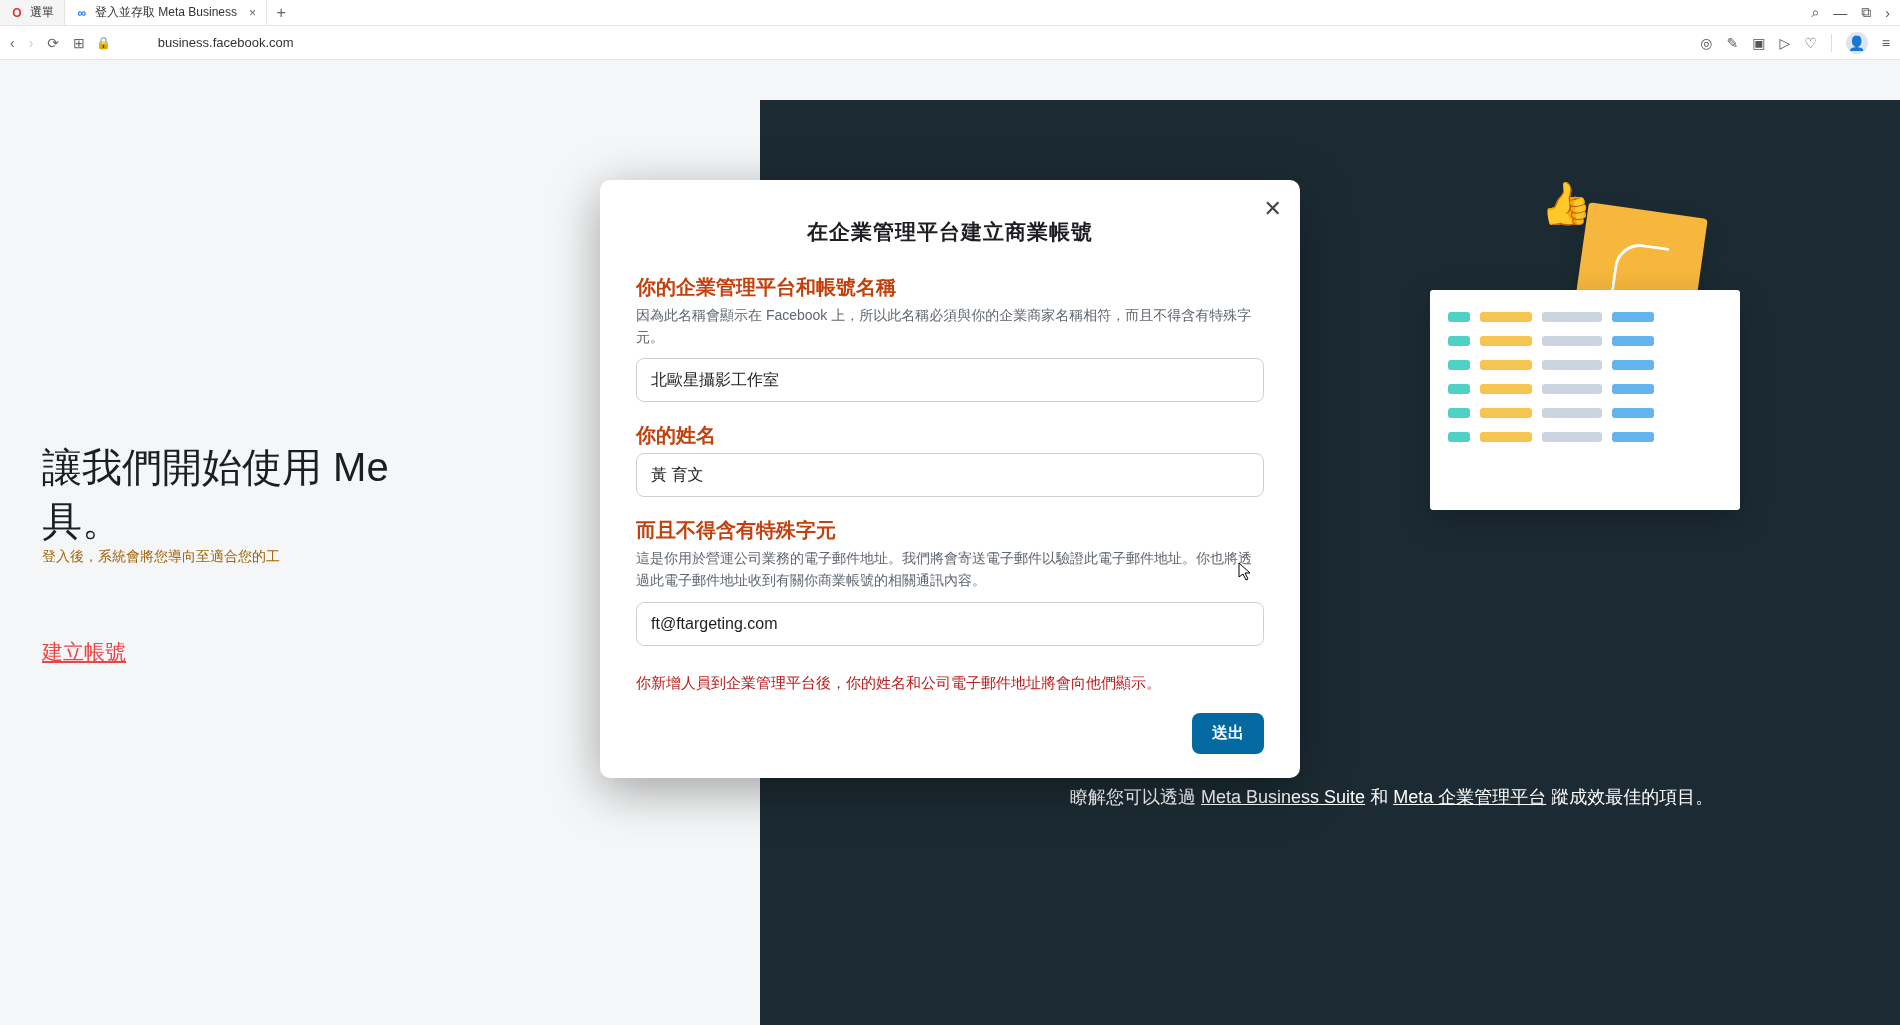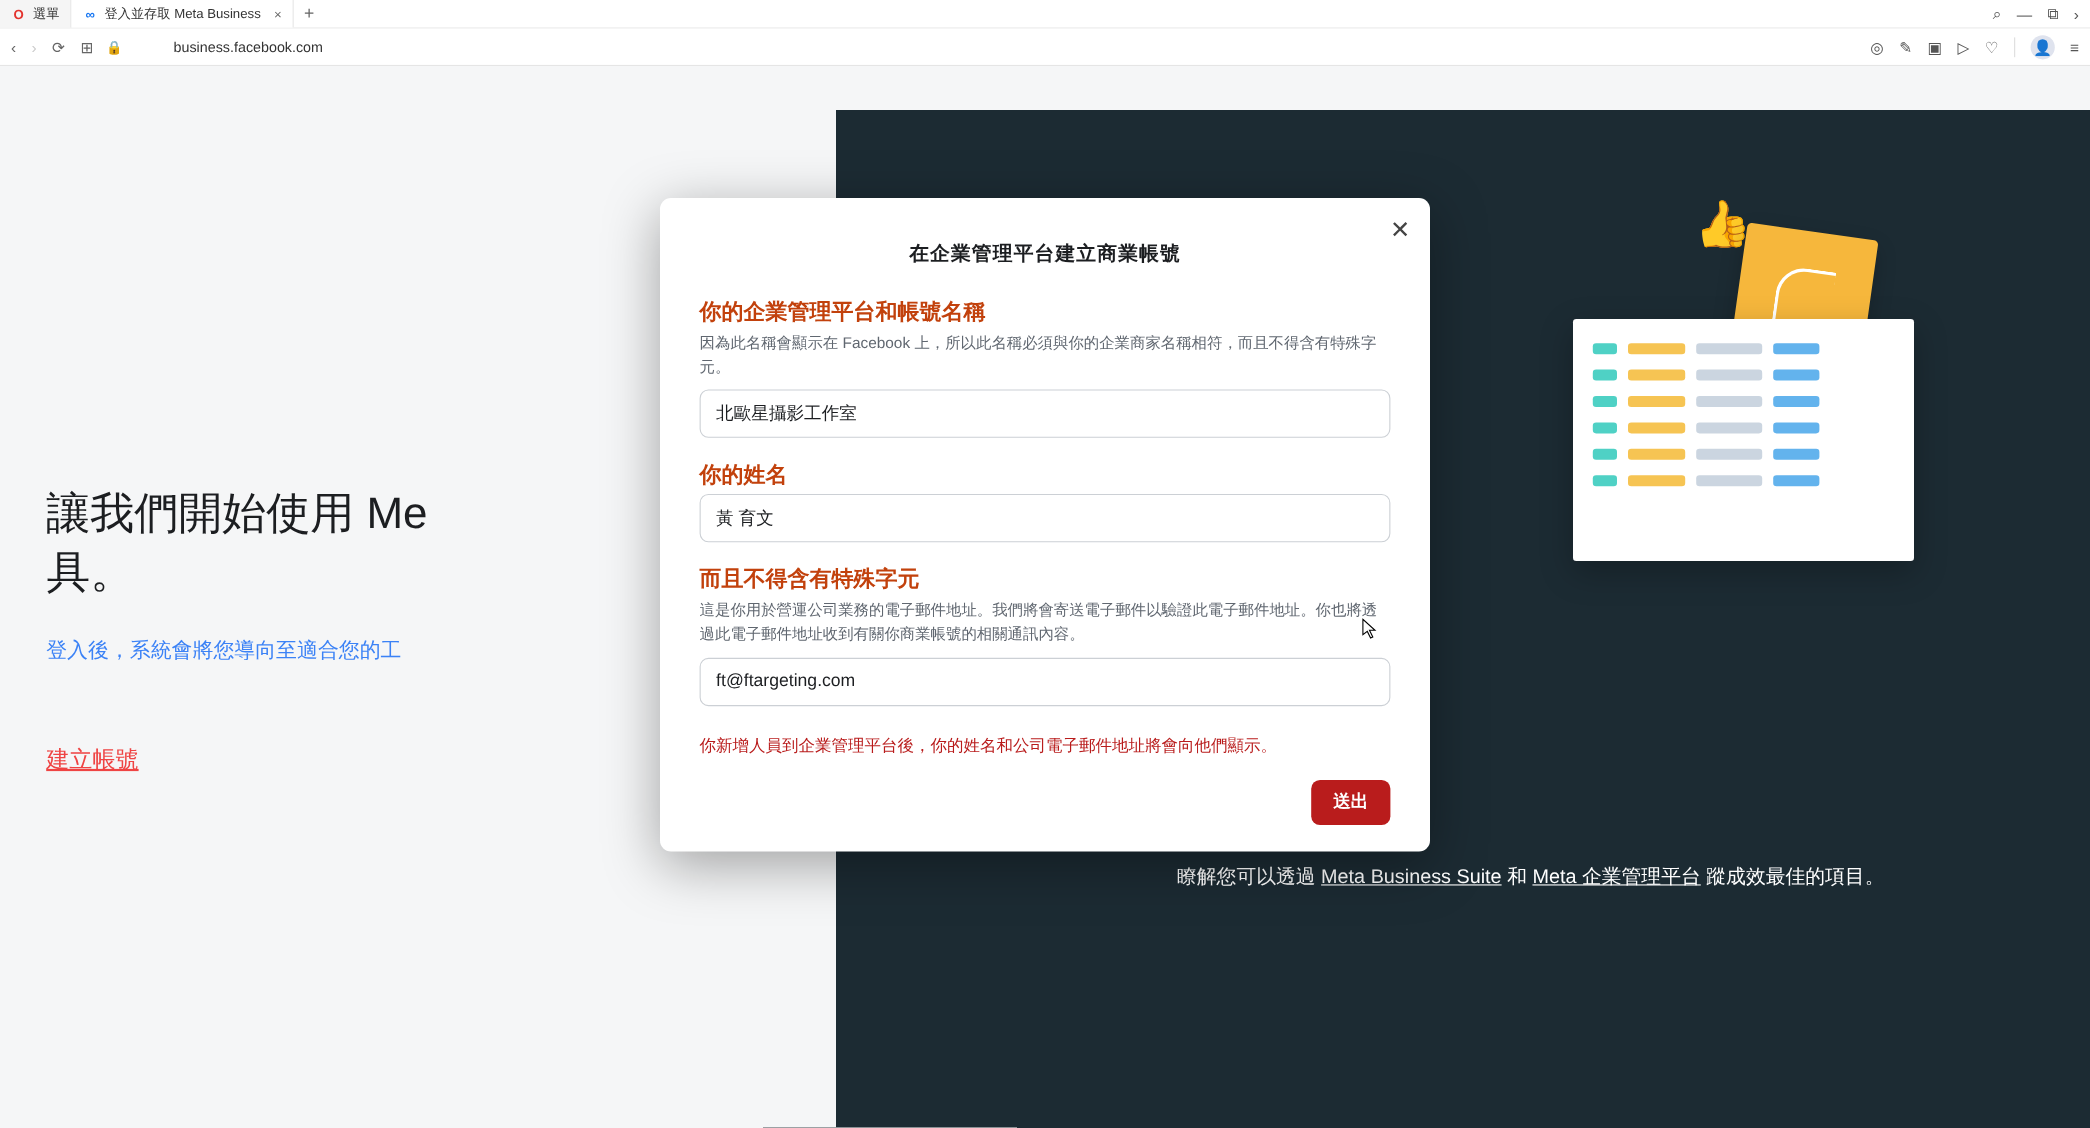--- a/index.html
+++ b/index.html
@@ -29,21 +29,21 @@
 .tool-right span { font-size: 14px; cursor: pointer; }
 .avatar { width: 22px; height: 22px; border-radius: 50%; background: #dfe3ee; display: flex; align-items: center; justify-content: center; font-size: 12px; color: #6b7fb3; }
 
 
 .viewport { position: relative; width: 100%; height: calc(100% - 60px); overflow: hidden; }
 .page-bg { position: absolute; inset: 0; background: #f5f6f7; }
 .page-dark { position: absolute; right: 0; top: 40px; width: 1140px; bottom: 0; background: #1c2b33; }
 
 .hero-left { position: absolute; left: 42px; top: 380px; width: 700px; color: #1c1e21; }
 .hero-left h1 { font-size: 40px; font-weight: 500; line-height: 1.35; }
-.hero-left p { margin-top: 30px; font-size: 19px; color: #3b82f6; }
+.hero-left p { font-size: 14px; color: #a16207; }
 .hero-left .link { display: inline-block; margin-top: 72px; font-size: 21px; color: #ef4444; text-decoration: underline; cursor: pointer; }
 
 .dark-right-text { position: absolute; right: 70px; top: 510px; width: 900px; color: #fff; font-size: 21px; line-height: 2.0; }
 .dark-right-text .line { display: block; }
 .dark-right-para { position: absolute; right: 70px; top: 720px; width: 760px; color: #fff; font-size: 18px; line-height: 1.9; }
 .dark-right-para .ul { text-decoration: underline; }
 
 
 .graphic { position: absolute; right: 150px; top: 160px; width: 320px; height: 290px; }
 .paper { position: absolute; left: 0; top: 70px; width: 310px; height: 220px; background: #fff; border-radius: 3px; box-shadow: 0 10px 30px rgba(0,0,0,0.25); padding: 22px 18px; }
@@ -54,28 +54,28 @@
 .chip.c { width: 60px; background: #cbd5e0; }
 .chip.d { width: 42px; background: #63b3ed; }
 .card { position: absolute; left: 150px; top: -10px; width: 120px; height: 120px; background: #f6b73c; border-radius: 4px; transform: rotate(8deg); display: flex; align-items: center; justify-content: center; box-shadow: 0 8px 20px rgba(0,0,0,0.2); }
 .card .chair { width: 52px; height: 52px; border: 3px solid #fff; border-bottom: none; border-right: none; border-radius: 26px 0 0 0; }
 .thumb { position: absolute; left: 110px; top: -40px; font-size: 42px; color: #fff; transform: rotate(-6deg); }
 
 
 .overlay { position: absolute; inset: 0; background: rgba(0,0,0,0); display: flex; align-items: flex-start; justify-content: center; }
 .dialog { margin-top: 120px; width: 700px; background: #fff; border-radius: 10px; box-shadow: 0 12px 50px rgba(0,0,0,0.35); padding: 28px 36px 24px 36px; position: relative; display: flex; flex-direction: column; }
 .dialog .close { position: absolute; right: 18px; top: 16px; font-size: 22px; color: #444; cursor: pointer; }
-.dialog h2 { text-align: center; font-size: 18px; font-weight: 700; color: #1c1e21; margin: 10px 0 28px 0; letter-spacing: 1px; }
+.dialog h2 { text-align: center; font-size: 21px; font-weight: 700; color: #1c1e21; margin: 10px 0 28px 0; letter-spacing: 1px; }
 .field-group { margin-bottom: 20px; }
 .field-group .label { font-size: 20px; font-weight: 700; color: #c2410c; margin-bottom: 4px; }
 .field-group .helper { font-size: 14px; color: #606770; line-height: 1.55; margin-bottom: 10px; }
 .field-group input { width: 100%; height: 44px; border: 1px solid #ccd0d5; border-radius: 8px; padding: 0 14px; font-size: 16px; color: #1c1e21; font-family: inherit; }
 .note { font-size: 15px; color: #b91c1c; line-height: 1.7; margin-top: 4px; }
 .dialog-footer { display: flex; justify-content: flex-end; margin-top: 18px; }
-.submit-btn { background: #b91c1c; color: #fff; border: none; border-radius: 8px; padding: 10px 20px; font-size: 16px; font-weight: 600; cursor: pointer; }
+.submit-btn { background: #0369a1; color: #fff; border: none; border-radius: 8px; padding: 10px 20px; font-size: 16px; font-weight: 600; cursor: pointer; }
 
 
 .cursor { position: absolute; left: 638px; top: 382px; pointer-events: none; }
 .cursor svg { width: 16px; height: 20px; }
 </style>
 </head>
 <body>
 
 <div class="browser-chrome">
   <div class="tab-strip">

